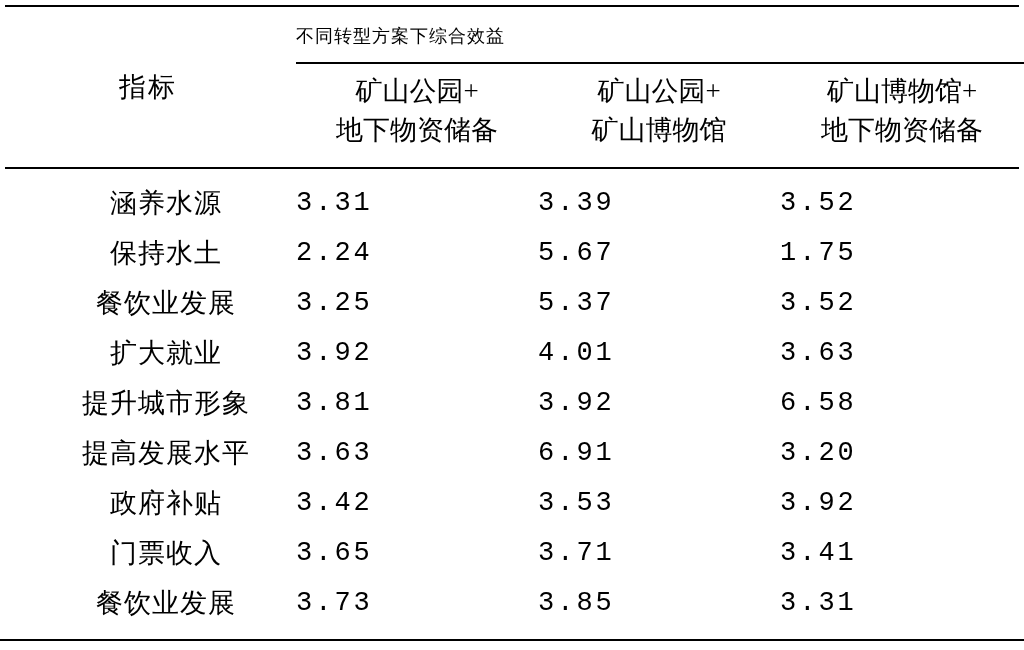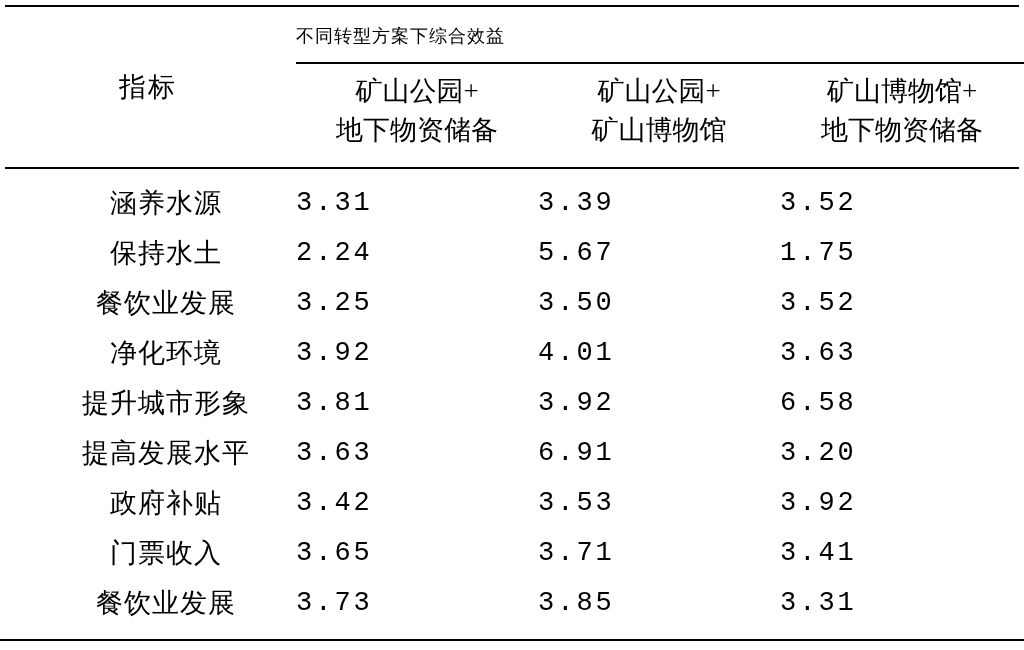--- a/index.html
+++ b/index.html
@@ -161,25 +161,25 @@
       </tr>
       <tr>
         <td class="label">保持水土</td>
         <td class="val">2.24</td>
         <td class="val">5.67</td>
         <td class="val">1.75</td>
       </tr>
       <tr>
         <td class="label">餐饮业发展</td>
         <td class="val">3.25</td>
-        <td class="val">3.50</td>
+        <td class="val">5.37</td>
         <td class="val">3.52</td>
       </tr>
       <tr>
-        <td class="label">净化环境</td>
+        <td class="label">扩大就业</td>
         <td class="val">3.92</td>
         <td class="val">4.01</td>
         <td class="val">3.63</td>
       </tr>
       <tr>
         <td class="label">提升城市形象</td>
         <td class="val">3.81</td>
         <td class="val">3.92</td>
         <td class="val">6.58</td>
       </tr>

